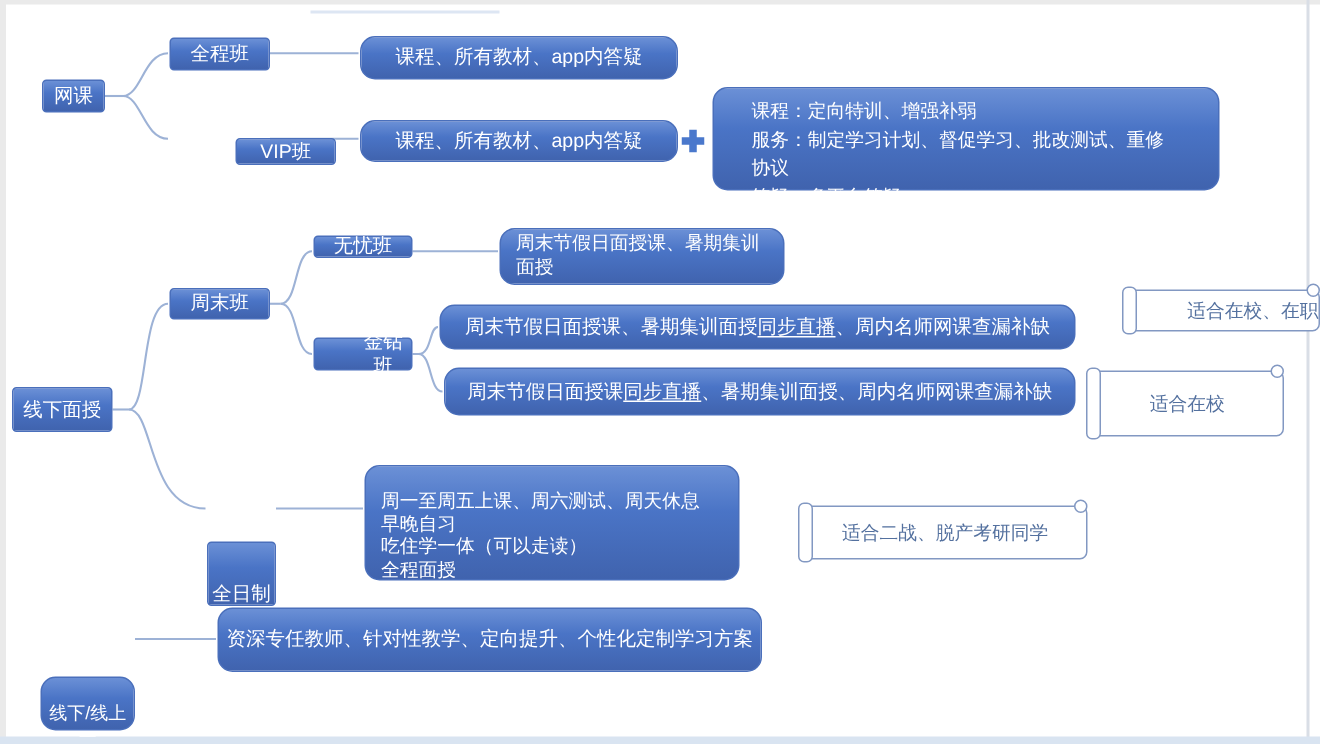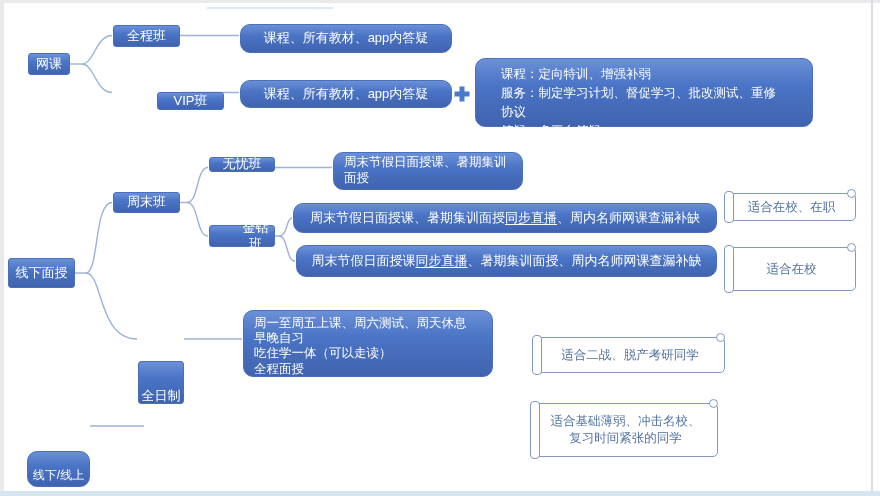--- a/index.html
+++ b/index.html
@@ -129,47 +129,47 @@
       <span class="u">同步直播</span>
       <span>、周内名师网课查漏补缺</span>
   </div>
 
   <div class="abs bluebox bigbox nowrap" style="left:296px;top:245px;width:421px;height:32px;">
     <span>周末节假日面授课</span>
       <span class="u">同步直播</span>
       <span>、暑期集训面授、周内名师网课查漏补缺</span>
   </div>
 
-  <div class="abs scroll" style="left:727px;top:193px;width:129px;height:28px;">
+  <div class="abs scroll" style="left:751px;top:193px;width:129px;height:28px;justify-content:flex-end;">
     <span>适合在校、在职</span>
   </div>
 
   <div class="abs scroll" style="left:727px;top:247px;width:129px;height:44px;">
     <span>适合在校</span>
   </div>
 
   <div class="abs bluebox pre-line" style="left:138px;top:317px;width:46px;height:43px;line-height:18px;">
     <span class="pre-line">全日制
 集训营</span>
   </div>
 
-  <div class="abs bluebox bigbox lines" style="left:243px;top:310px;width:250px;height:67px;font-size:12.5px;line-height:15.2px;padding:5px 10px;">
+  <div class="abs bluebox bigbox lines" style="left:243px;top:310px;width:250px;height:77px;font-size:12.5px;line-height:15.2px;padding:16px 10px;">
     <div>周一至周五上课、周六测试、周天休息</div>
     <div>早晚自习</div>
     <div>吃住学一体（可以走读）</div>
     <div>全程面授</div>
   </div>
 
   <div class="abs scroll" style="left:535px;top:323px;width:190px;height:36px;margin-top:14px;">
     <span>适合二战、脱产考研同学</span>
   </div>
 
   <div class="abs bluebox pre-line" style="left:27px;top:407px;width:63px;height:36px;font-size:12px;line-height:16px;border-radius:10px;">
     <span class="pre-line">线下/线上一
 对一</span>
   </div>
 
+  <div class="abs bluebox bigbox" style="left:145px;top:405px;width:363px;height:43px;">
+    <span>资深专任教师、针对性教学、定向提升、个性化定制学习方案</span>
+  </div>
 
-  <div class="abs scroll" style="left:533px;top:403px;width:185px;height:54px;">
-    <span style="display:inline-block;width:156px;">适合基础薄弱、冲击名校、复习时间紧张的同学</span>
-  </div>
 
 </div>
 
 </body></html>

